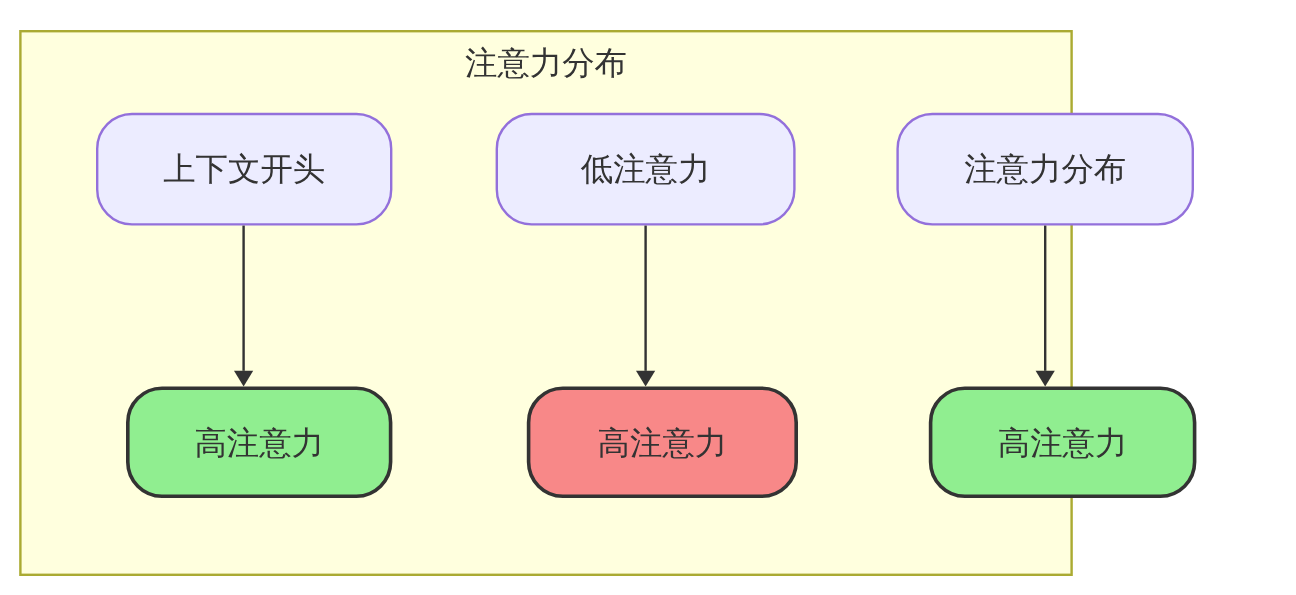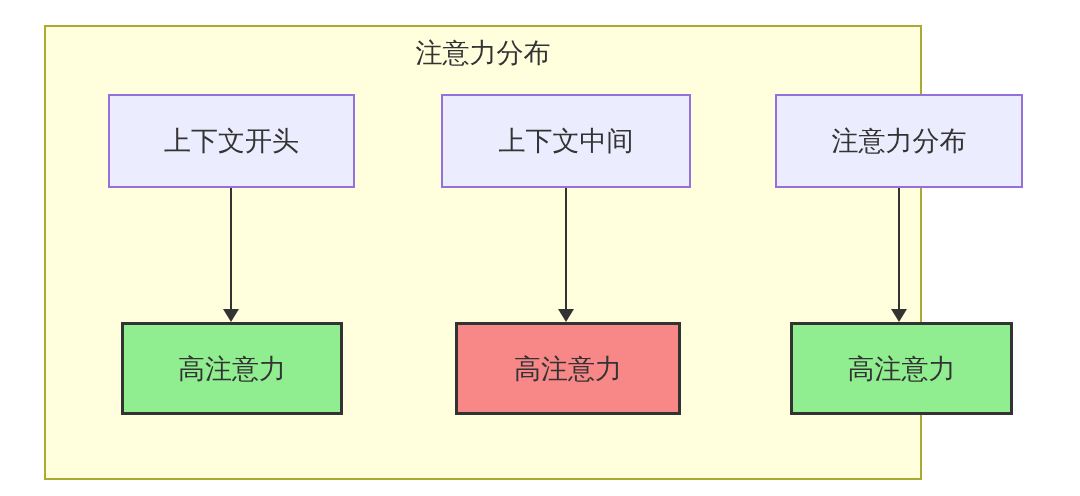--- a/index.html
+++ b/index.html
@@ -17,54 +17,56 @@
   html, body {
     width: 1080px; height: 496px;
     background: #ffffff;
     font-family: "Liberation Sans", "DejaVu Sans", sans-serif;
     color: var(--text);
     overflow: hidden;
   }
   .canvas { position: relative; width: 1080px; height: 496px; }
   .cluster {
     position: absolute;
-    left: 44px; top: 25px;
+    left: 16px; top: 25px;
     width: 878px; height: 455px;
     background: var(--container-bg);
     border: 2px solid var(--container-border);
   }
   .cluster-title {
     position: absolute;
     top: 8px; left: 0;
     width: 100%;
     text-align: center;
     font-size: 27px;
     color: var(--text);
   }
   .node {
     position: absolute;
     display: flex;
     align-items: center;
     justify-content: center;
     font-size: 27px;
     text-align: center;
+    border-radius: 30px;
   }
   .source-node {
     top: 67px;
     height: 94px;
     background: var(--source-bg);
     border: 2px solid var(--source-border);
   }
   .source-1 { left: 62px;  width: 247px; }
   .source-2 { left: 395px; width: 250px; }
   .source-3 { left: 729px; width: 248px; }
   .target-node {
     top: 295px;
     height: 93px;
     border: 3px solid var(--target-border);
+    margin-left: 12px;
   }
   .target-high { background: var(--high-bg); }
   .target-low  { background: var(--low-bg); }
   .target-1 { left: 75px;  width: 222px; }
   .target-2 { left: 409px; width: 226px; }
   .target-3 { left: 744px; width: 223px; }
   .arrow {
     position: absolute;
     top: 161px;
     width: 16px;
@@ -93,21 +95,21 @@
 
 <div class="canvas">
   <div class="cluster">
 
     <div class="cluster-title">注意力分布</div>
 
     <div class="node source-node source-1">
       <span>上下文开头</span>
     </div>
     <div class="node source-node source-2">
-      <span>上下文中间</span>
+      <span>低注意力</span>
     </div>
     <div class="node source-node source-3">
       <span>注意力分布</span>
     </div>
 
     <div class="arrow arrow-1">
       <div class="shaft"></div>
       <div class="head"></div>
     </div>
     <div class="arrow arrow-2">

